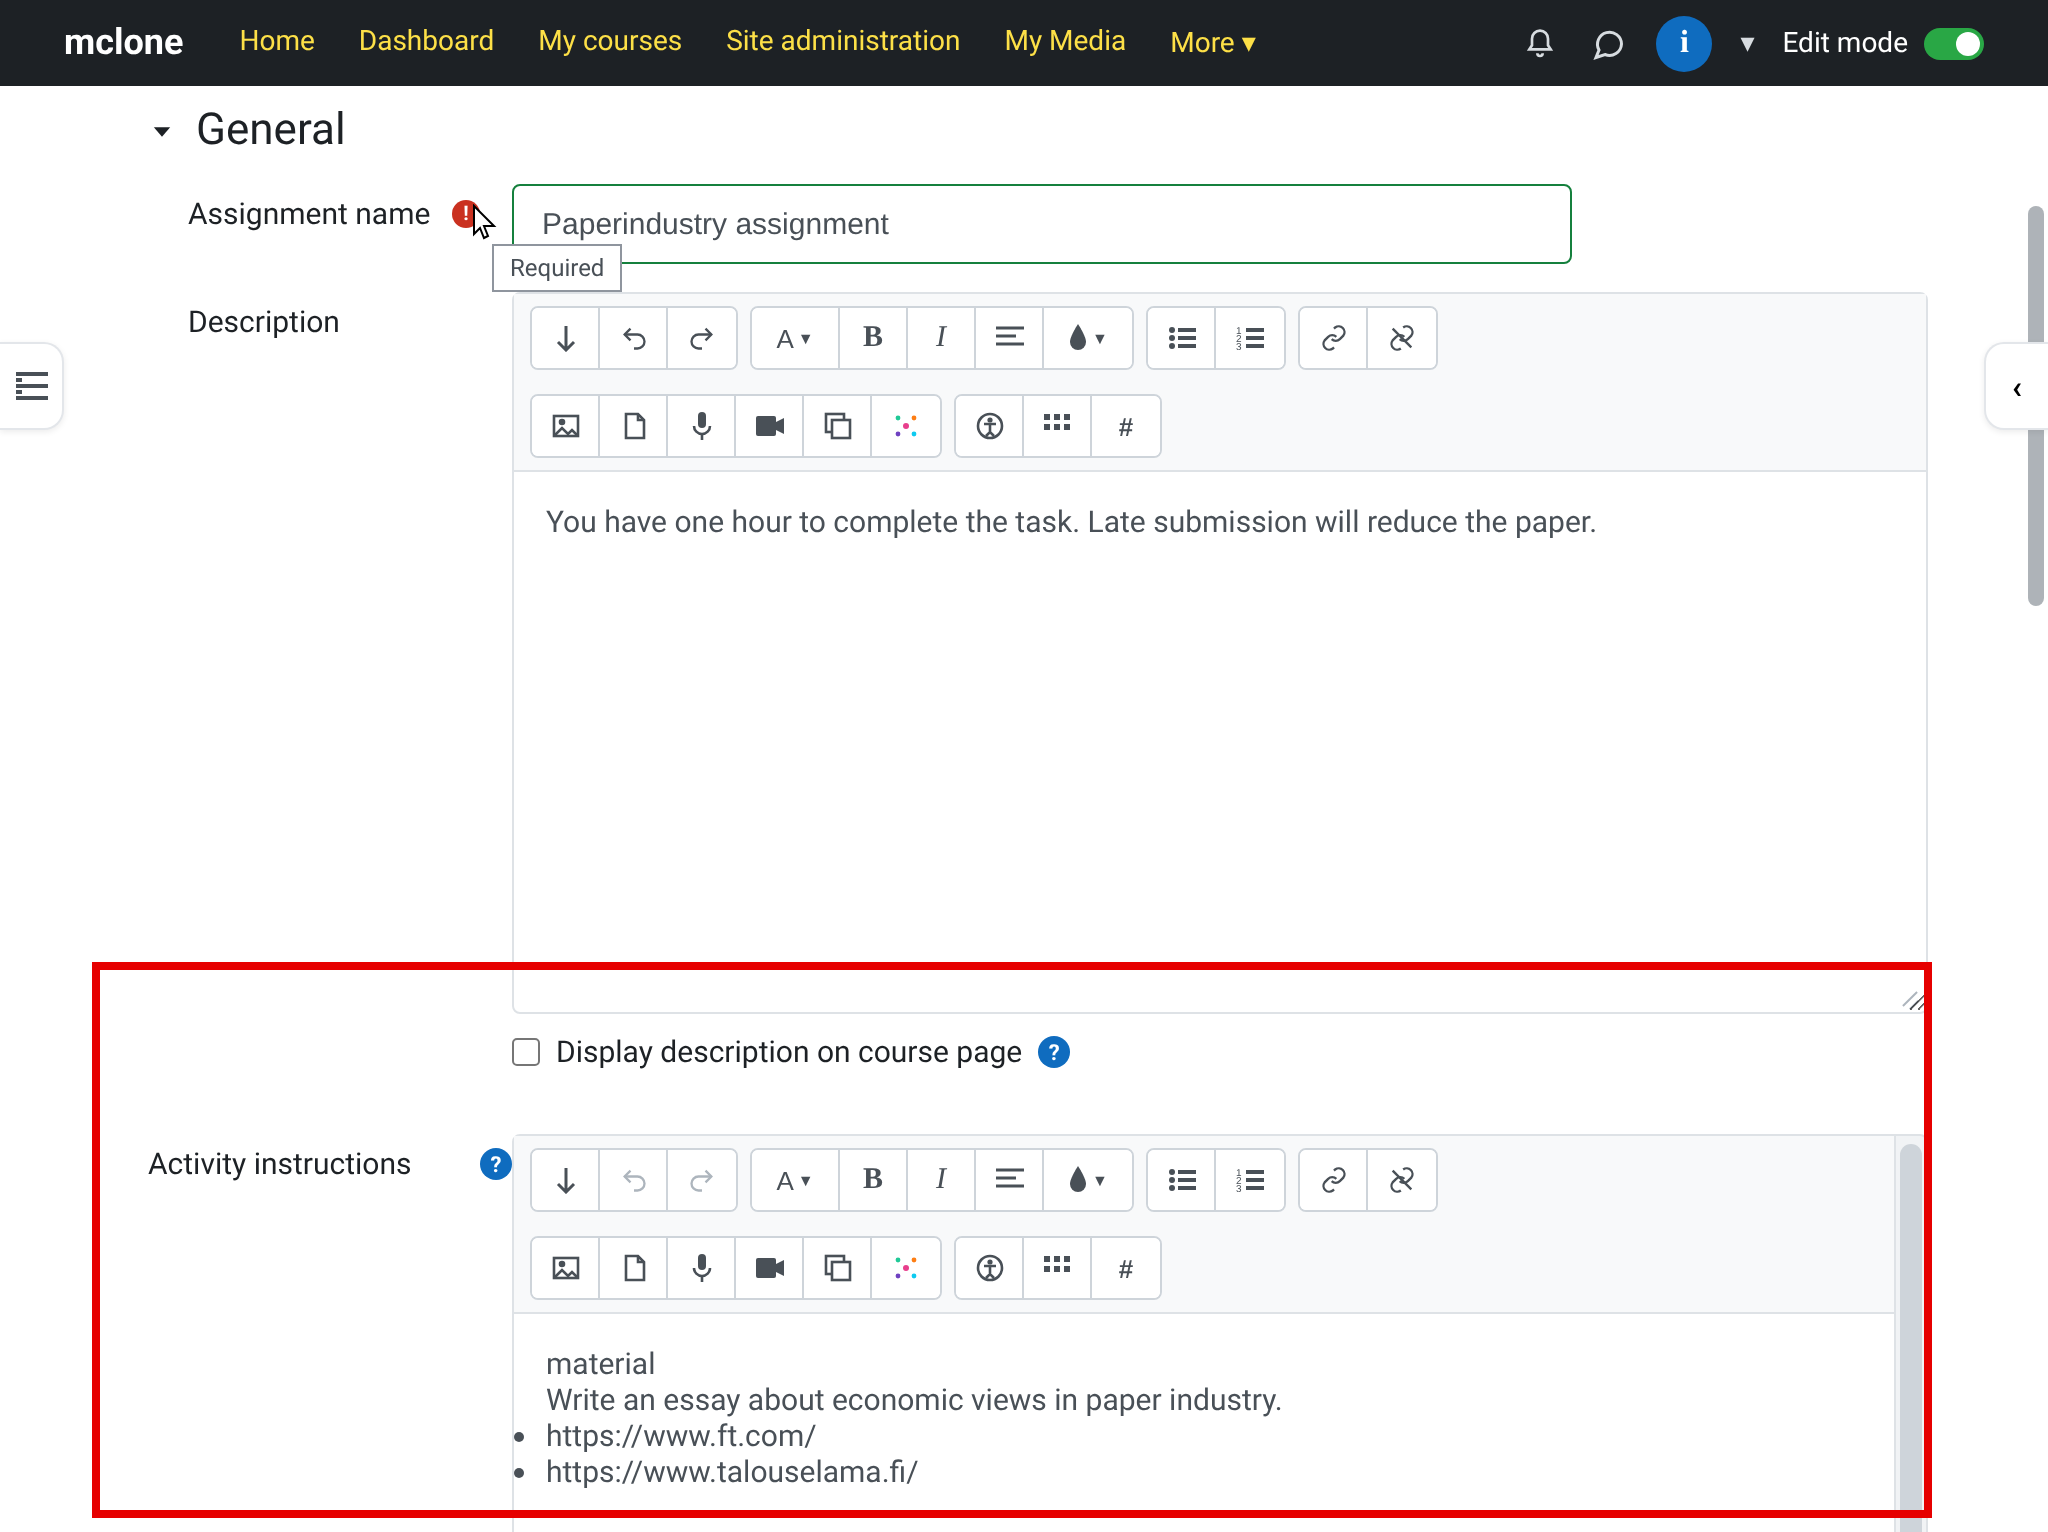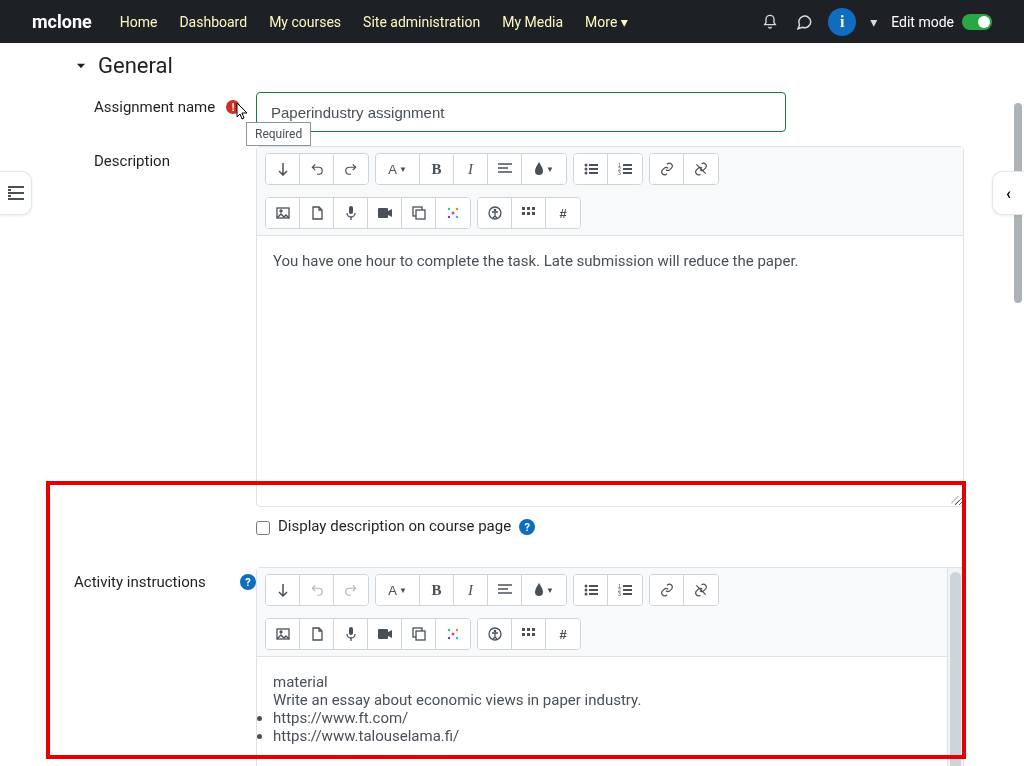--- a/index.html
+++ b/index.html
@@ -2,21 +2,21 @@
 <html><head>
 <meta charset="utf-8">
 <style>
 * { box-sizing: border-box; margin: 0; padding: 0; }
 body { font-family: -apple-system, BlinkMacSystemFont, "Segoe UI", Roboto, sans-serif; background: #fff; width: 1024px; height: 766px; overflow: hidden; }
 
 
 .navbar { height: 43px; background: #1d2125; display: flex; align-items: center; padding: 0 32px; color: #d7dce0; font-size: 14px; }
 .brand { color: #fff; font-weight: 700; font-size: 18px; margin-right: 28px; }
 .nav-links { display: flex; gap: 22px; flex: 1; }
-.nav-link { color: #fef9c3; cursor: pointer; }
+.nav-link { color: #fde047; cursor: pointer; }
 .nav-right { display: flex; align-items: center; gap: 14px; margin-left: auto; }
 .icon-btn { width: 20px; height: 20px; display: inline-flex; align-items: center; justify-content: center; cursor: pointer; }
 .avatar { width: 28px; height: 28px; border-radius: 50%; background: #0f6cbf; color: #fff; display: inline-flex; align-items: center; justify-content: center; font-weight: 700; font-family: Georgia, serif; font-size: 16px; }
 .edit-mode { display: flex; align-items: flex-start; gap: 8px; color: #fff; font-size: 14px; }
 .switch { width: 30px; height: 16px; background: #29a745; border-radius: 10px; position: relative; display: inline-block; }
 .switch::after { content: ""; position: absolute; right: 2px; top: 2px; width: 12px; height: 12px; background: #fff; border-radius: 50%; }
 
 
 .side-tab { position: absolute; top: 128px; border: 1px solid #e3e6ea; background: #fff; border-radius: 10px; width: 32px; height: 44px; display: flex; align-items: center; justify-content: center; box-shadow: 0 1px 3px rgba(0,0,0,.08); }
 .side-tab.left { left: 0; border-left: 0; border-top-left-radius: 0; border-bottom-left-radius: 0; }
@@ -56,21 +56,21 @@
 .resize-h::before { width: 10px; right: 1px; bottom: 4px; transform: rotate(-45deg); }
 .resize-h::after { width: 6px; right: 1px; bottom: 1px; transform: rotate(-45deg); }
 
 
 .instr-wrap { display: flex; }
 .instr-wrap .editor { flex: 1; }
 .instr-body { padding: 16px 16px 0; font-size: 15px; color: #495057; height: 170px; overflow: hidden; }
 .vscroll { width: 16px; background: #f1f3f5; border: 1px solid #dee2e6; border-left: 0; border-radius: 0 4px 4px 0; position: relative; }
 .vscroll::after { content: ""; position: absolute; left: 2px; right: 2px; top: 4px; bottom: 4px; background: #ced4da; border-radius: 6px; }
 
-.checkbox-row { display: flex; align-items: flex-end; gap: 8px; margin: 10px 0 18px 0; font-size: 15px; color: #1d2125; }
+.checkbox-row { display: flex; align-items: center; gap: 8px; margin: 10px 0 18px 0; font-size: 15px; color: #1d2125; }
 .checkbox-row input { width: 14px; height: 14px; }
 .help-icon { width: 16px; height: 16px; border-radius: 50%; background: #0f6cbf; color: #fff; font-size: 11px; font-weight: 700; display: inline-flex; align-items: center; justify-content: center; cursor: pointer; }
 .label-help { display: inline-flex; align-items: center; gap: 6px; }
 
 
 .highlight-box { position: absolute; border: 4px solid #e60000; pointer-events: none; }
 
 
 .page-scroll { position: absolute; right: 2px; top: 60px; width: 8px; height: 200px; background: #6c757d; border-radius: 4px; opacity: .55; }
 

